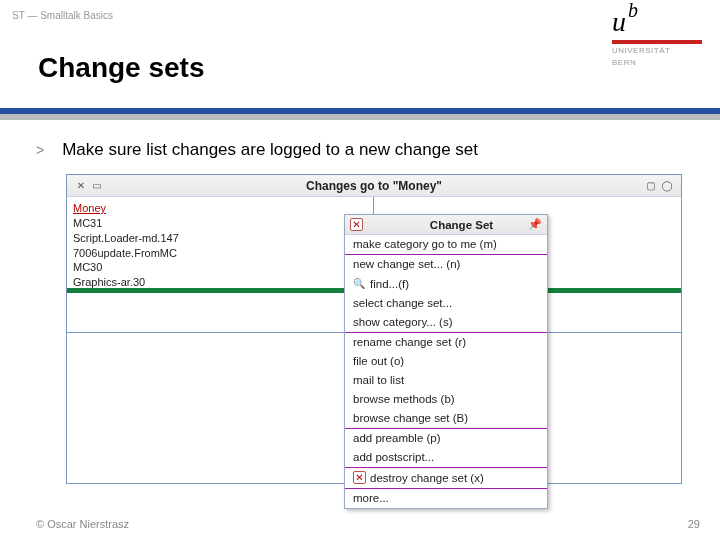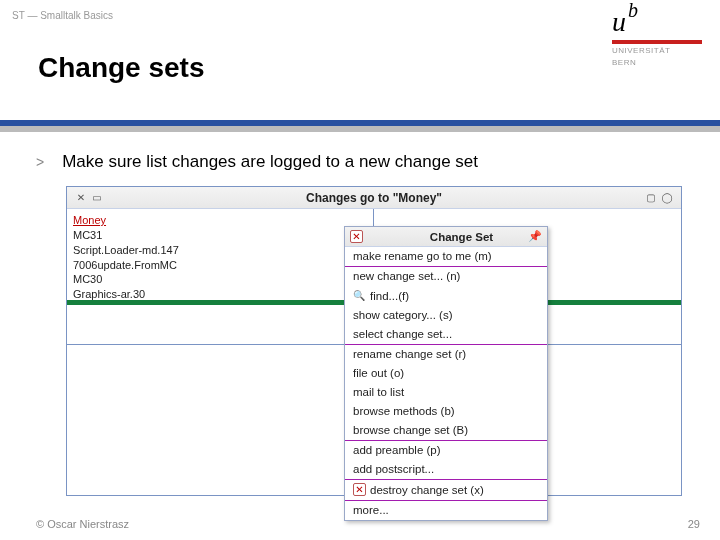--- a/index.html
+++ b/index.html
@@ -1,17 +1,17 @@
 <!DOCTYPE html>
 <html><head>
 <meta charset="utf-8">
 <style>
   * { box-sizing: border-box; margin: 0; padding: 0; }
   body { width: 720px; height: 540px; background: #fff; font-family: Arial, sans-serif; position: relative; overflow: hidden; }
-  .header-area { position: relative; height: 120px; padding-left: 24px; }
+  .header-area { position: relative; height: 108px; padding-left: 24px; }
   .breadcrumb { position: absolute; top: 10px; left: 12px; font-size: 10px; color: #999; }
   .title { position: absolute; top: 52px; left: 38px; font-size: 28px; font-weight: bold; color: #000; }
   .logo-area { position: absolute; top: 6px; right: 18px; width: 90px; text-align: left; }
   .logo-u { font-family: Georgia, serif; font-style: italic; font-size: 28px; color: #000; display: inline-block; }
   .logo-b { font-family: Georgia, serif; font-style: italic; font-size: 20px; color: #000; position: relative; top: -14px; left: 2px; }
   .logo-bar { height: 4px; background: #c8201e; width: 90px; margin-top: 2px; }
   .logo-text { font-size: 8px; color: #999; letter-spacing: 0.5px; margin-top: 2px; line-height: 1.2; }
   .blue-bar { height: 6px; background: #2850a0; width: 100%; }
   .gray-bar { height: 6px; background: #bbb; width: 100%; }
   .content { padding: 20px 36px 0 36px; position: relative; }
@@ -94,28 +94,28 @@
       </div>
       <div class="big-pane"></div>
     </div>
 
     <div class="menu-window">
       <div class="menu-titlebar">
         <span class="close-x">✕</span>
         <span class="mtitle">Change Set</span>
         <span class="pin">📌</span>
       </div>
-      <div class="menu-item">make rename go to me (m)</div>
+      <div class="menu-item">make category go to me (m)</div>
       <div class="menu-item menu-sep">new change set... (n)</div>
       <div class="menu-item iconed">
         <span class="mini-icon find">🔍</span>
         <span>find...(f)</span>
       </div>
+      <div class="menu-item">select change set...</div>
       <div class="menu-item">show category... (s)</div>
-      <div class="menu-item">select change set...</div>
       <div class="menu-item menu-sep">rename change set (r)</div>
       <div class="menu-item">file out (o)</div>
       <div class="menu-item">mail to list</div>
       <div class="menu-item">browse methods (b)</div>
       <div class="menu-item">browse change set (B)</div>
       <div class="menu-item menu-sep">add preamble (p)</div>
       <div class="menu-item">add postscript...</div>
       <div class="menu-item menu-sep iconed">
         <span class="mini-icon del">✕</span>
         <span>destroy change set (x)</span>

